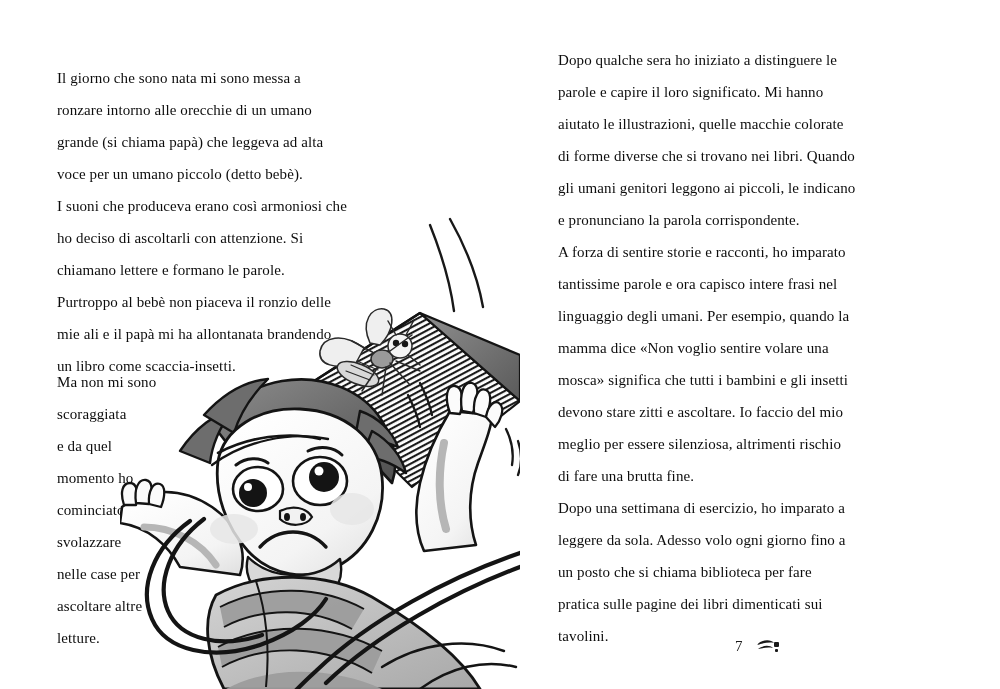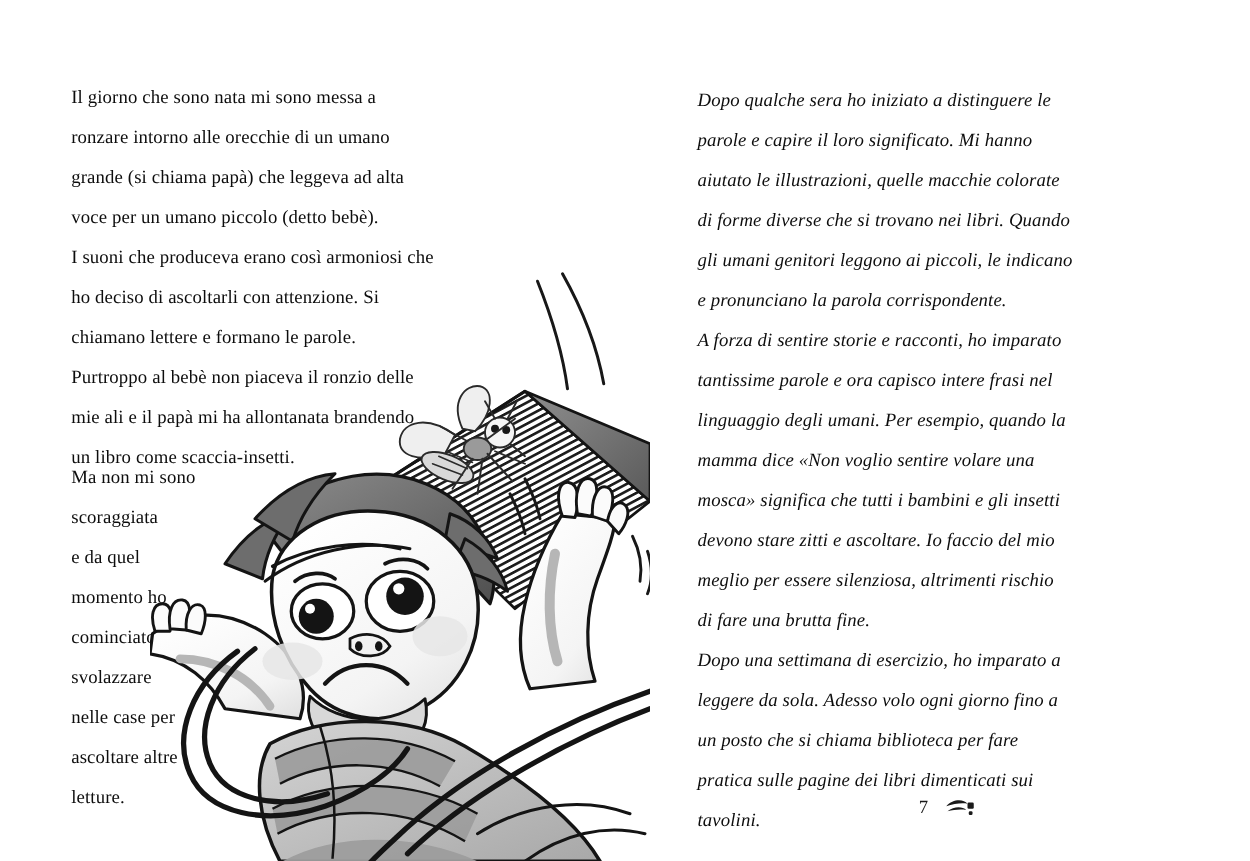--- a/index.html
+++ b/index.html
@@ -31,23 +31,22 @@
     top: 62px;
     width: 420px;
   }
   #col-left-narrow {
     left: 57px;
     top: 366px;
     width: 160px;
   }
   #col-right {
     left: 558px;
-    top: 65px;
+    top: 44px;
     width: 390px;
-    font-style: italic;
   }
 
   
   #folio {
     position: absolute;
     left: 735px;
     top: 636px;
     display: flex;
     align-items: center;
     gap: 12px;

